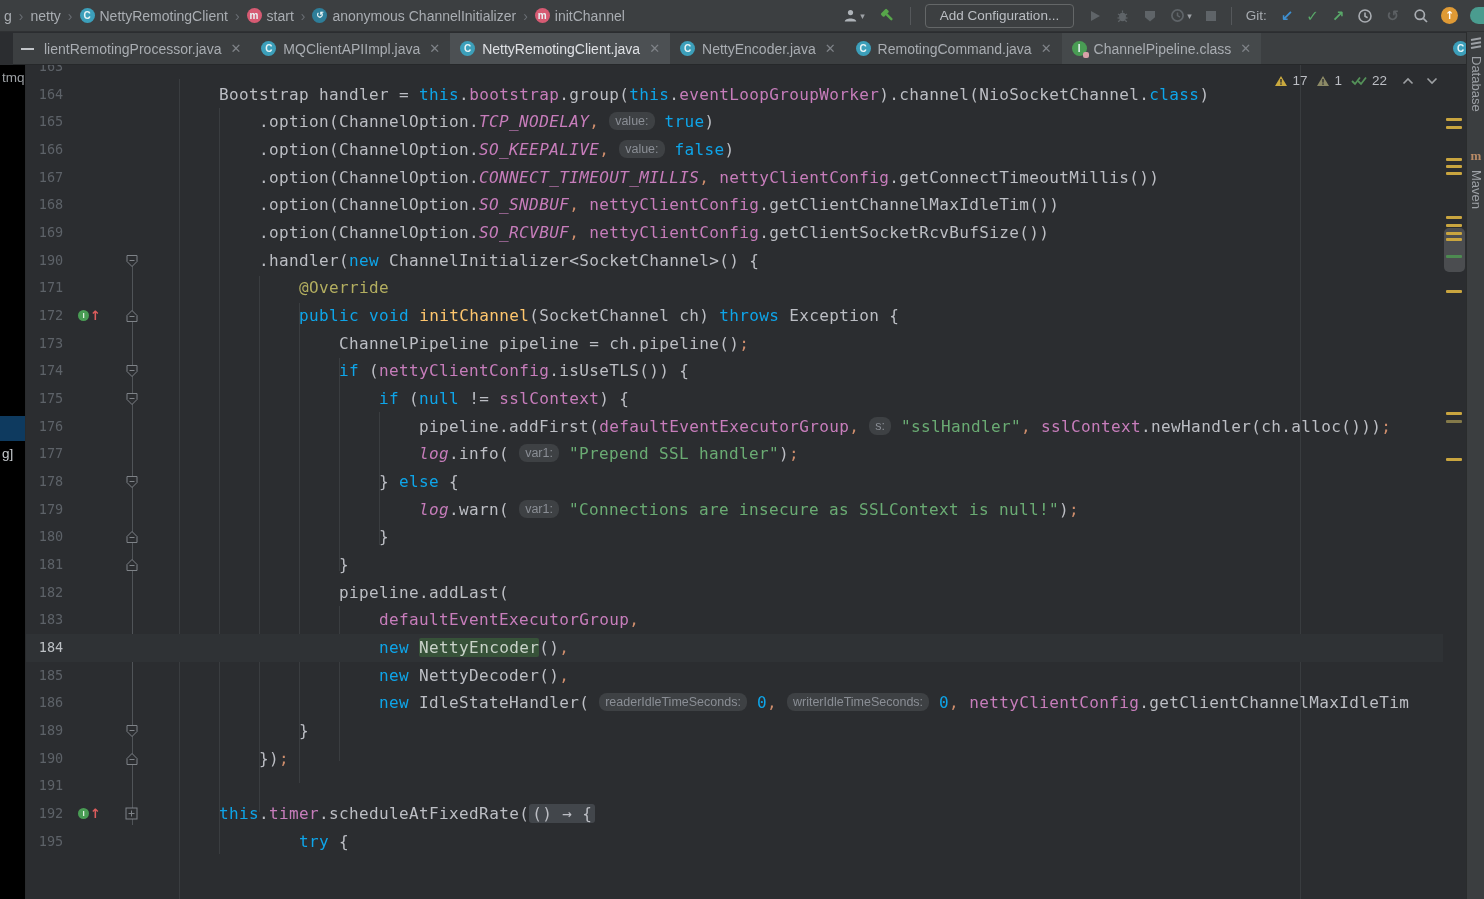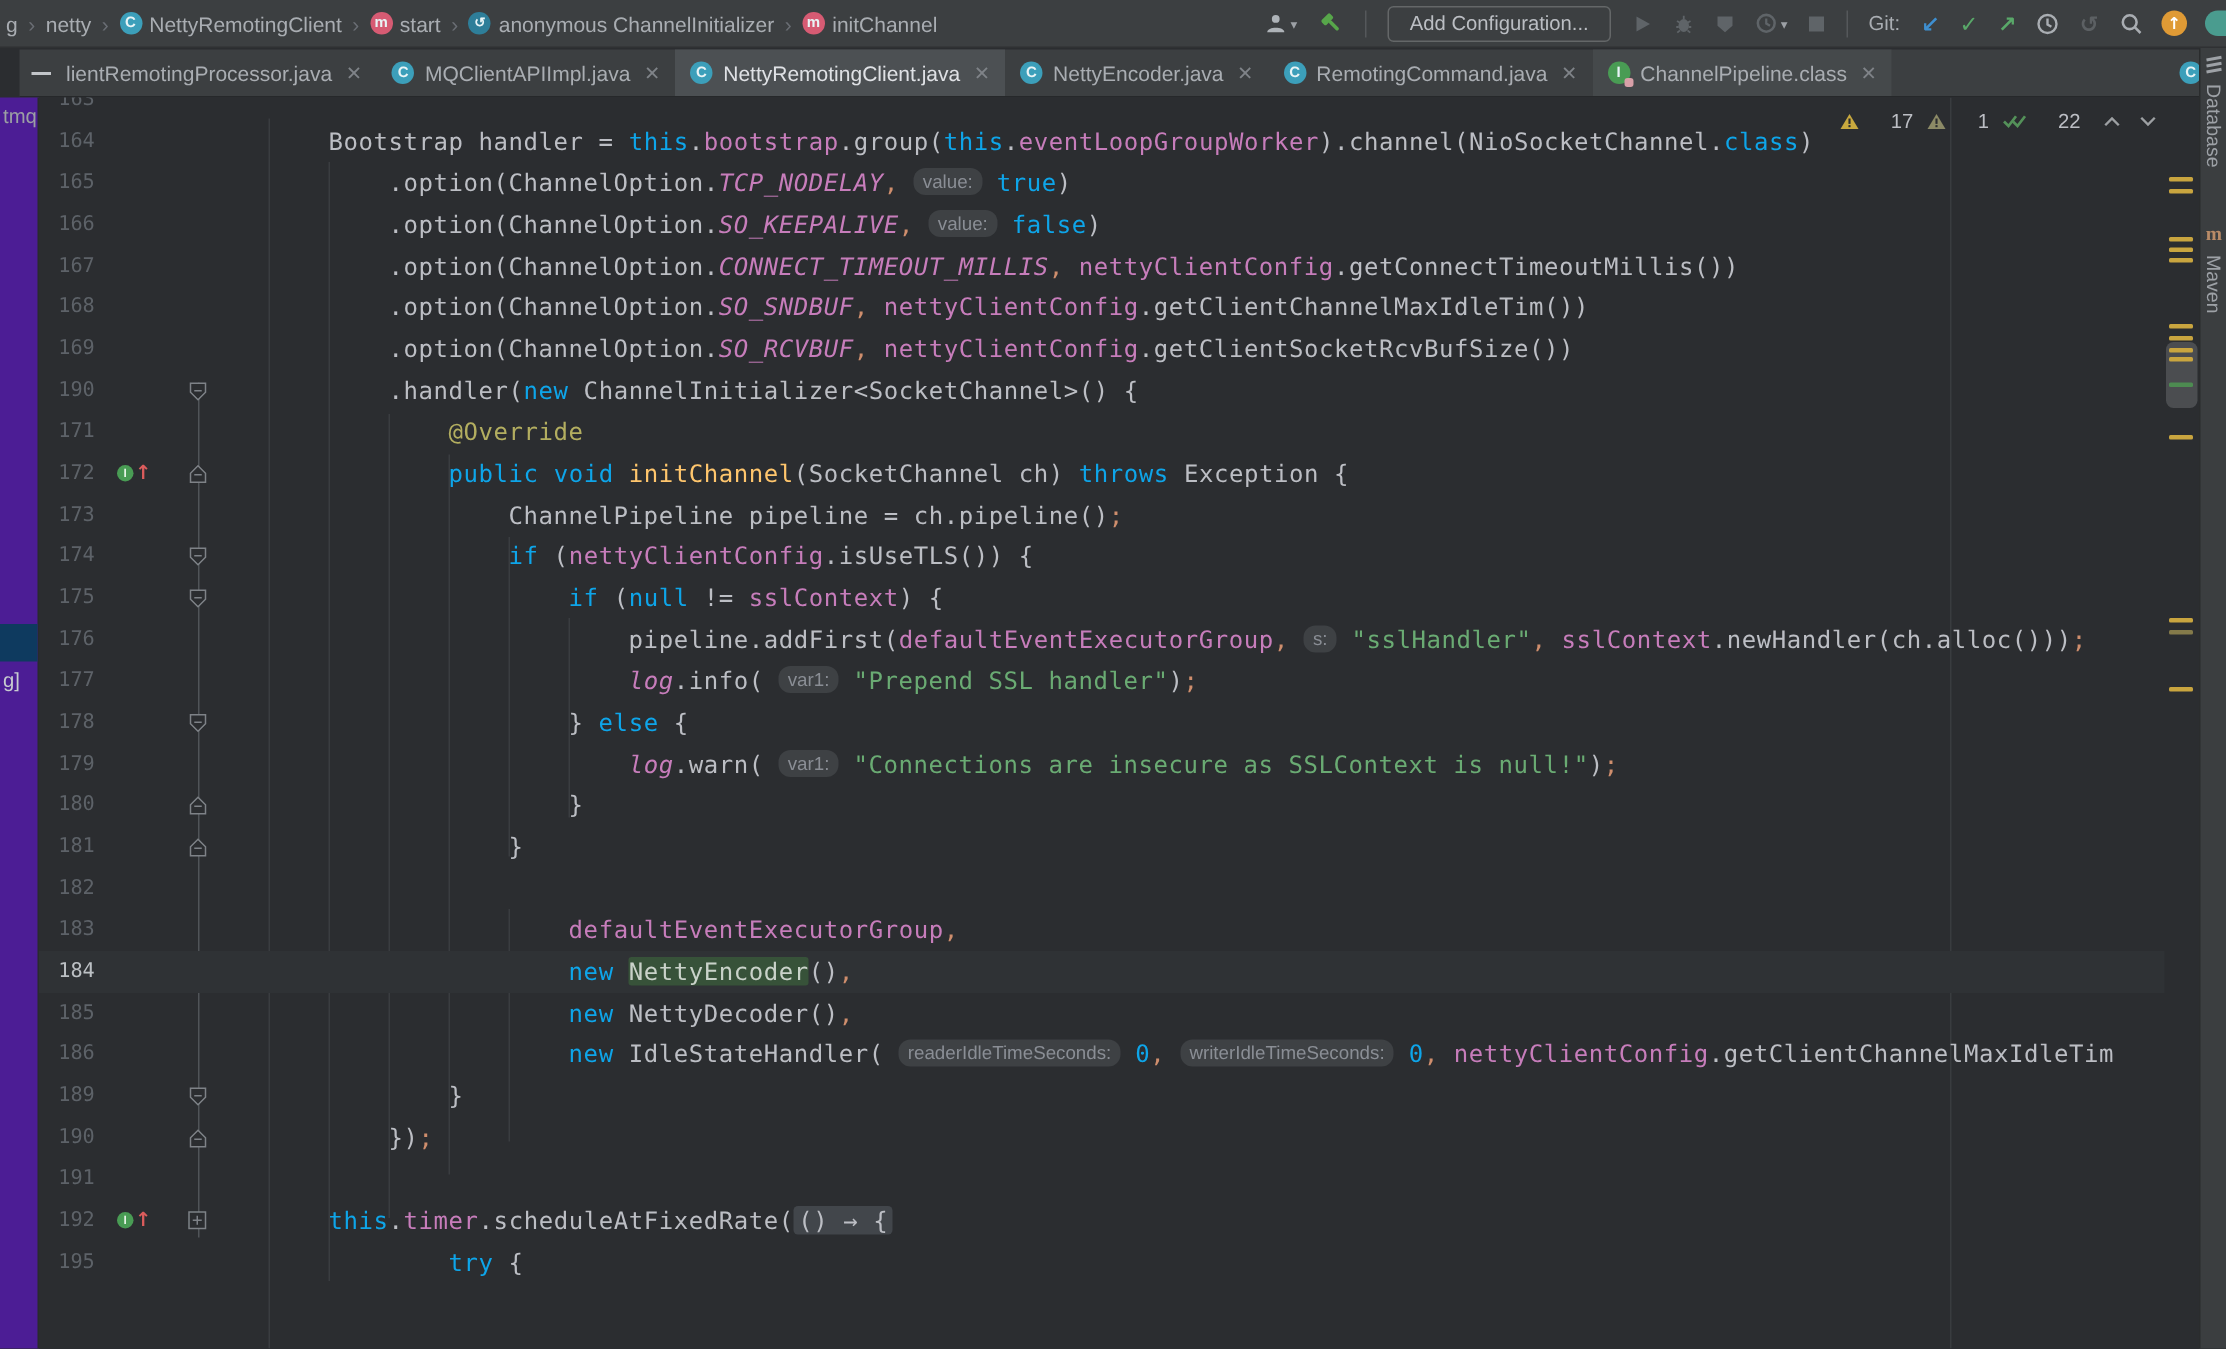--- a/index.html
+++ b/index.html
@@ -39,21 +39,21 @@
   .minimize i { display:block; width:13px; height:2px; background:#C2C5C9; }
   .tab { display:flex; align-items:center; gap:7px; padding:0 10px; color:#A9ADB2; font-size:14px; cursor:pointer; }
   .tab.active { background:#4C5053; color:#DFE1E5; }
   .tab.highlight { background:#45494B; }
   .tab.clipped { padding-left:2px; }
   .tab-close { color:#7F8388; font-size:13px; margin-left:2px; }
   .tab-overflow { margin-left:auto; display:flex; align-items:center; gap:10px; padding-right:6px; }
   .ibadge { position:absolute; right:-2px; bottom:-2px; width:6px; height:6px; background:#D8A0A8; border-radius:2px; }
 
   
-  .sliver { position:absolute; left:0; top:65px; width:26px; height:834px; background:#4c1d95;
+  .sliver { position:absolute; left:0; top:65px; width:26px; height:834px; background:#000000;
     border-right:1px solid #292B2D; overflow:hidden; }
   .sliver .txt { position:absolute; left:2px; color:#9CA0A4; font-size:13.5px; white-space:nowrap; }
   .sliver .sel { position:absolute; left:0; width:26px; height:25px; background:#0E3A5F; }
   .sliver .sel-txt { position:absolute; left:2px; color:#C7CBCF; font-size:13.5px; white-space:nowrap; }
 
   
   .editor { position:absolute; left:26px; top:65px; width:1440px; height:834px; background:#2B2D30; overflow:hidden; }
   .rows { position:absolute; left:0; top:-12px; right:23px; }
   .row { position:relative; height:27.68px; width:100%; }
   .row.caret { background:#2F3235; }
@@ -81,21 +81,21 @@
   .ovr-c { display:inline-block; width:11px; height:11px; border-radius:50%; background:#499C54;
     color:#E6F4E7; font:700 8px/11px "Liberation Sans",sans-serif; text-align:center; }
   .ovr-a { color:#DB5C5C; font:700 13px/11px "DejaVu Sans",sans-serif; margin-left:1px; }
   .guide { position:absolute; width:1px; background:#3A3D40; }
   .wrap-guide { position:absolute; width:1px; background:#393C3F; top:0; height:834px; }
   .fold-line { position:absolute; width:1px; background:#505458; }
 
   
   .inspections { position:absolute; top:8px; right:28px; display:flex; align-items:center; gap:9px;
     color:#BCBEC4; font-size:13.5px; }
-  .insp-item { display:flex; align-items:center; gap:20px; cursor:pointer; }
+  .insp-item { display:flex; align-items:center; gap:4px; cursor:pointer; }
   .insp-nav { display:flex; align-items:center; gap:12px; margin-left:6px; }
 
   
   .stripe { position:absolute; right:0; top:0; width:23px; height:834px; }
   .mark { position:absolute; left:3px; width:16px; height:3px; border-radius:1px; }
   .thumb { position:absolute; left:1px; width:21px; border-radius:5px; background:rgba(150,152,155,.30); }
 
   
   .right-strip { position:absolute; left:1466px; top:32px; width:18px; height:867px;
     background:#3B3E40; border-left:1px solid #2A2C2D; }
@@ -417,20 +417,21 @@
         <span class="fm">
           <svg width="14" height="14">
             <path d="M2 12.5 H12 V6.5 L7 1.5 L2 6.5 Z" fill="#2B2D30" stroke="#7E8287"></path>
             <line x1="4.5" y1="7.5" x2="9.5" y2="7.5" stroke="#7E8287"></line>
           </svg>
         </span>
         <span class="ct"><span class="tok-p">                    }</span></span>
       </div>
       <div class="row">
         <span class="ln">182</span>
+        <span class="ct"><span class="tok-p">                    pipeline.addLast(</span></span>
       </div>
       <div class="row">
         <span class="ln">183</span>
         <span class="ct"><span class="tok-p">                        </span><span class="tok-f">defaultEventExecutorGroup</span><span class="tok-pu">,</span></span>
       </div>
       <div class="row caret">
         <span class="ln">184</span>
         <span class="ct"><span class="tok-p">                        </span><span class="tok-k">new</span><span class="tok-p"> </span><span class="tok-hl">NettyEncoder</span><span class="tok-p">()</span><span class="tok-pu">,</span></span>
       </div>
       <div class="row">

